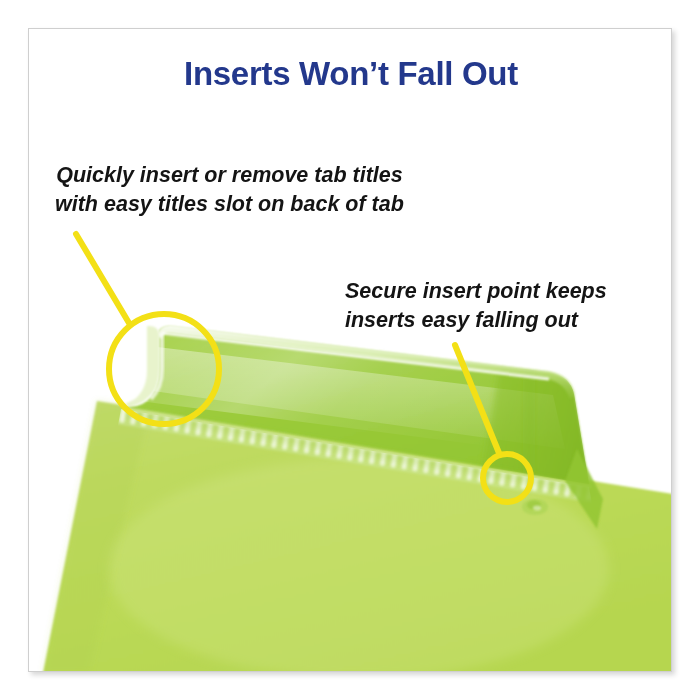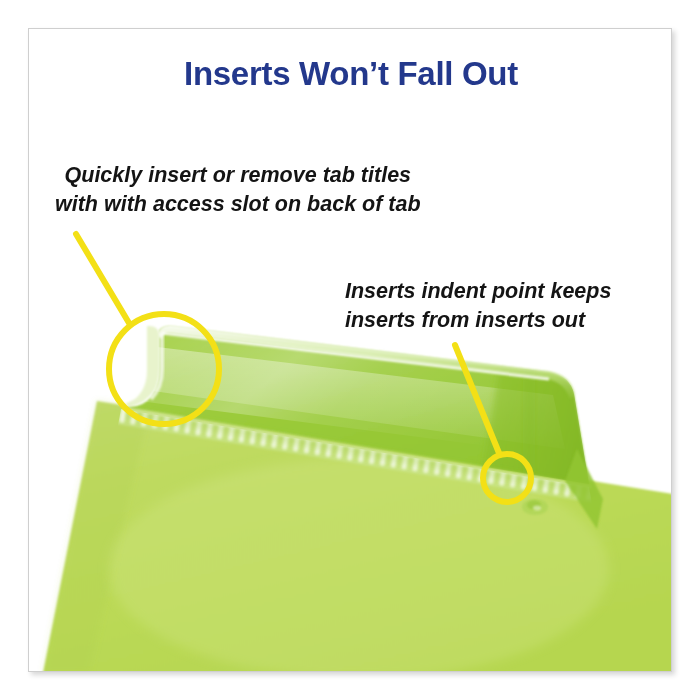--- a/index.html
+++ b/index.html
@@ -206,26 +206,26 @@
         <path d="M100,384 L566,462" stroke="#9dc544" stroke-opacity="0.35" stroke-width="7" fill="none" filter="url(#fSofter)"></path>
 
         <polygon points="548,420 574,470 568,500 536,452" fill="#93c533" fill-opacity="0.85" filter="url(#fSoft)"></polygon>
       </svg>
     </div>
 
     <div id="headline">Inserts Won’t Fall Out</div>
 
     <div id="callout-left" class="callout">
       <div>Quickly insert or remove tab titles</div>
-      <div>with with access slot on back of tab</div>
+      <div>with easy titles slot on back of tab</div>
     </div>
 
     <div id="callout-right" class="callout">
-      <div>Inserts indent point keeps</div>
-      <div>inserts from inserts out</div>
+      <div>Secure insert point keeps</div>
+      <div>inserts easy falling out</div>
     </div>
 
     <div id="annotations">
       <svg viewBox="0 0 644 644" xmlns="http://www.w3.org/2000/svg" aria-hidden="true">
 
         <g>
           <circle cx="135" cy="340" r="55" fill="none" stroke="#f3e016" stroke-width="6"></circle>
           <line x1="47" y1="205" x2="100" y2="294" stroke="#f3e016" stroke-width="6" stroke-linecap="round"></line>
         </g>
 

